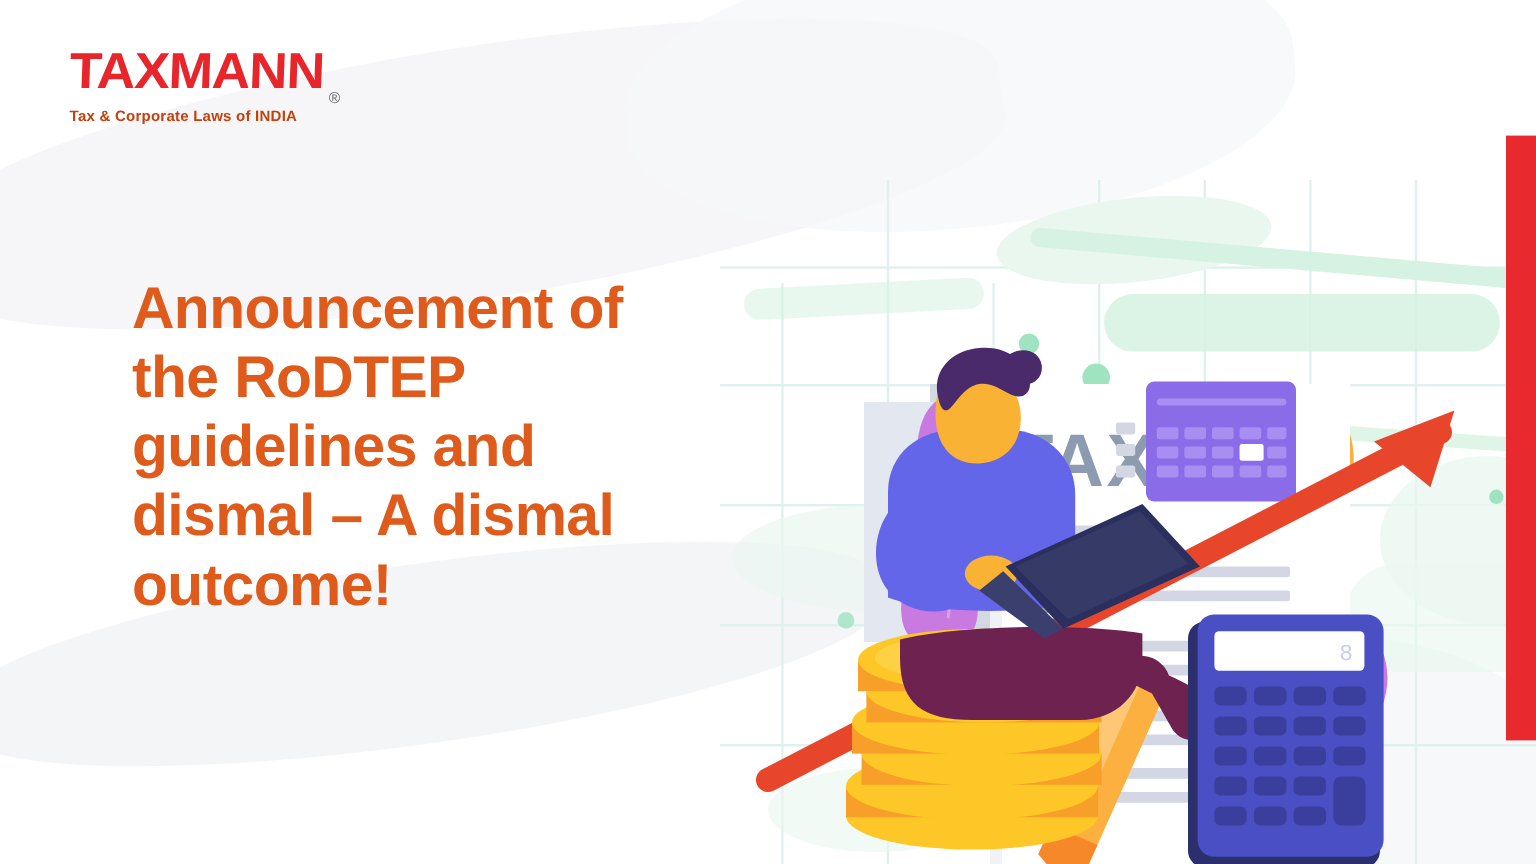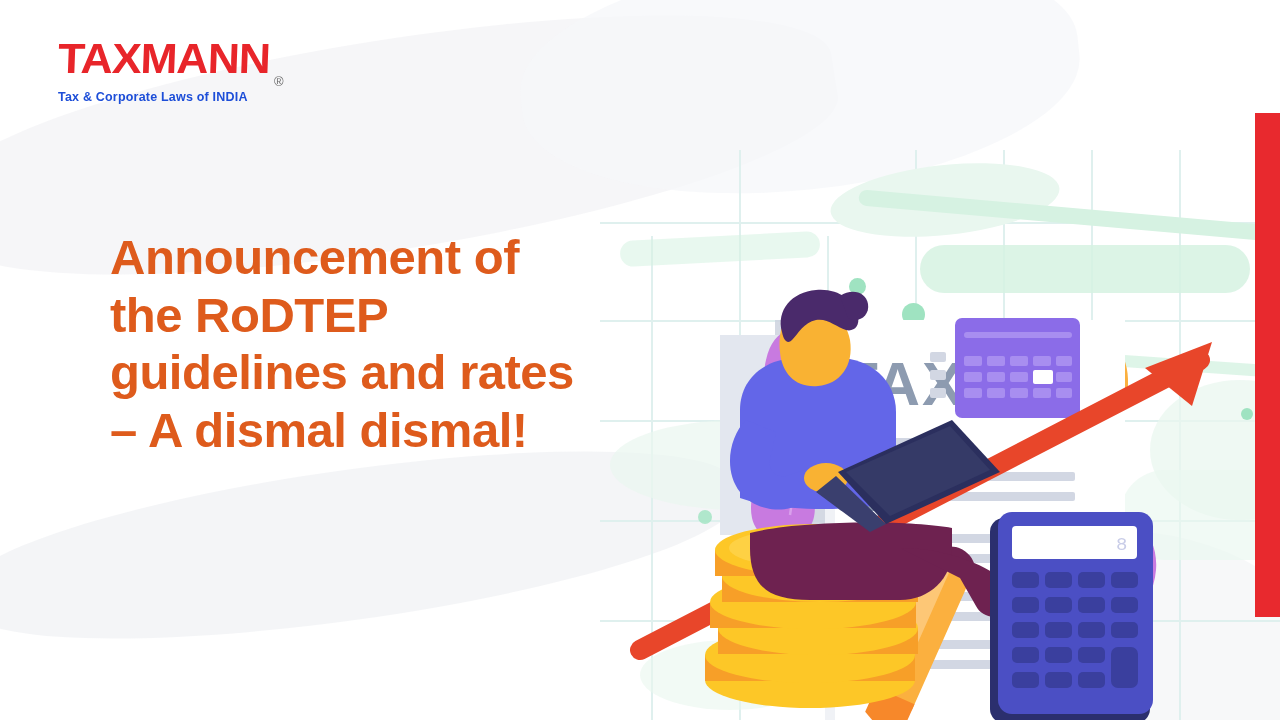--- a/index.html
+++ b/index.html
@@ -49,21 +49,21 @@
     color:#e8252a;font-weight:bold;font-size:42px;
     letter-spacing:-1px;font-family:"Liberation Sans", sans-serif;
     transform:scaleX(1.06) skewX(-2deg);transform-origin:left center;
     line-height:1;
   }
   .logo-reg{
     position:absolute;left:216px;top:36px;
     font-size:13px;color:#6b6b6b;
   }
   .logo-tag{
-    margin-top:10px;color:#1d4ed8;font-size:12.5px;
+    margin-top:10px;color:#c2410c;font-size:12.5px;
     letter-spacing:.2px;font-weight:bold;
     font-family:"Liberation Sans", sans-serif;
   }
 
   
   .headline{
     position:absolute;left:110px;top:196px;width:470px;
     color:#de5b1c;font-weight:bold;font-size:49px;line-height:1.18;
     letter-spacing:-0.5px;
     font-family:"Liberation Sans", sans-serif;
@@ -117,21 +117,21 @@
     <div class="mint mint-dot" style="left:1241px;top:408px;width:12px;height:12px;"></div>
     <div class="mint mint-soft" style="left:640px;top:640px;width:180px;height:70px;border-radius:50%;opacity:.6;"></div>
   </div>
 
   <div class="logo">
     <span class="logo-word">TAXMANN</span>
     <span class="logo-reg">®</span>
     <div class="logo-tag">Tax &amp; Corporate Laws of INDIA</div>
   </div>
 
-  <h1 class="headline">Announcement of the RoDTEP guidelines and rates – A dismal dismal!</h1>
+  <h1 class="headline">Announcement of the RoDTEP guidelines and dismal – A dismal outcome!</h1>
 
   <div class="red-bar"></div>
 
   <div class="illo">
     <svg width="680" height="600" viewBox="0 0 680 600" xmlns="http://www.w3.org/2000/svg">
 
       <rect x="175" y="200" width="55" height="330" fill="#ccd2de" opacity=".85"></rect>
       <rect x="120" y="215" width="60" height="200" fill="#e3e7ef"></rect>
 
       <path d="M455 215 C500 200 530 225 528 265 C526 310 495 340 462 345 C450 347 440 340 438 325 L438 235 Z" fill="#fbb03f"></path>

